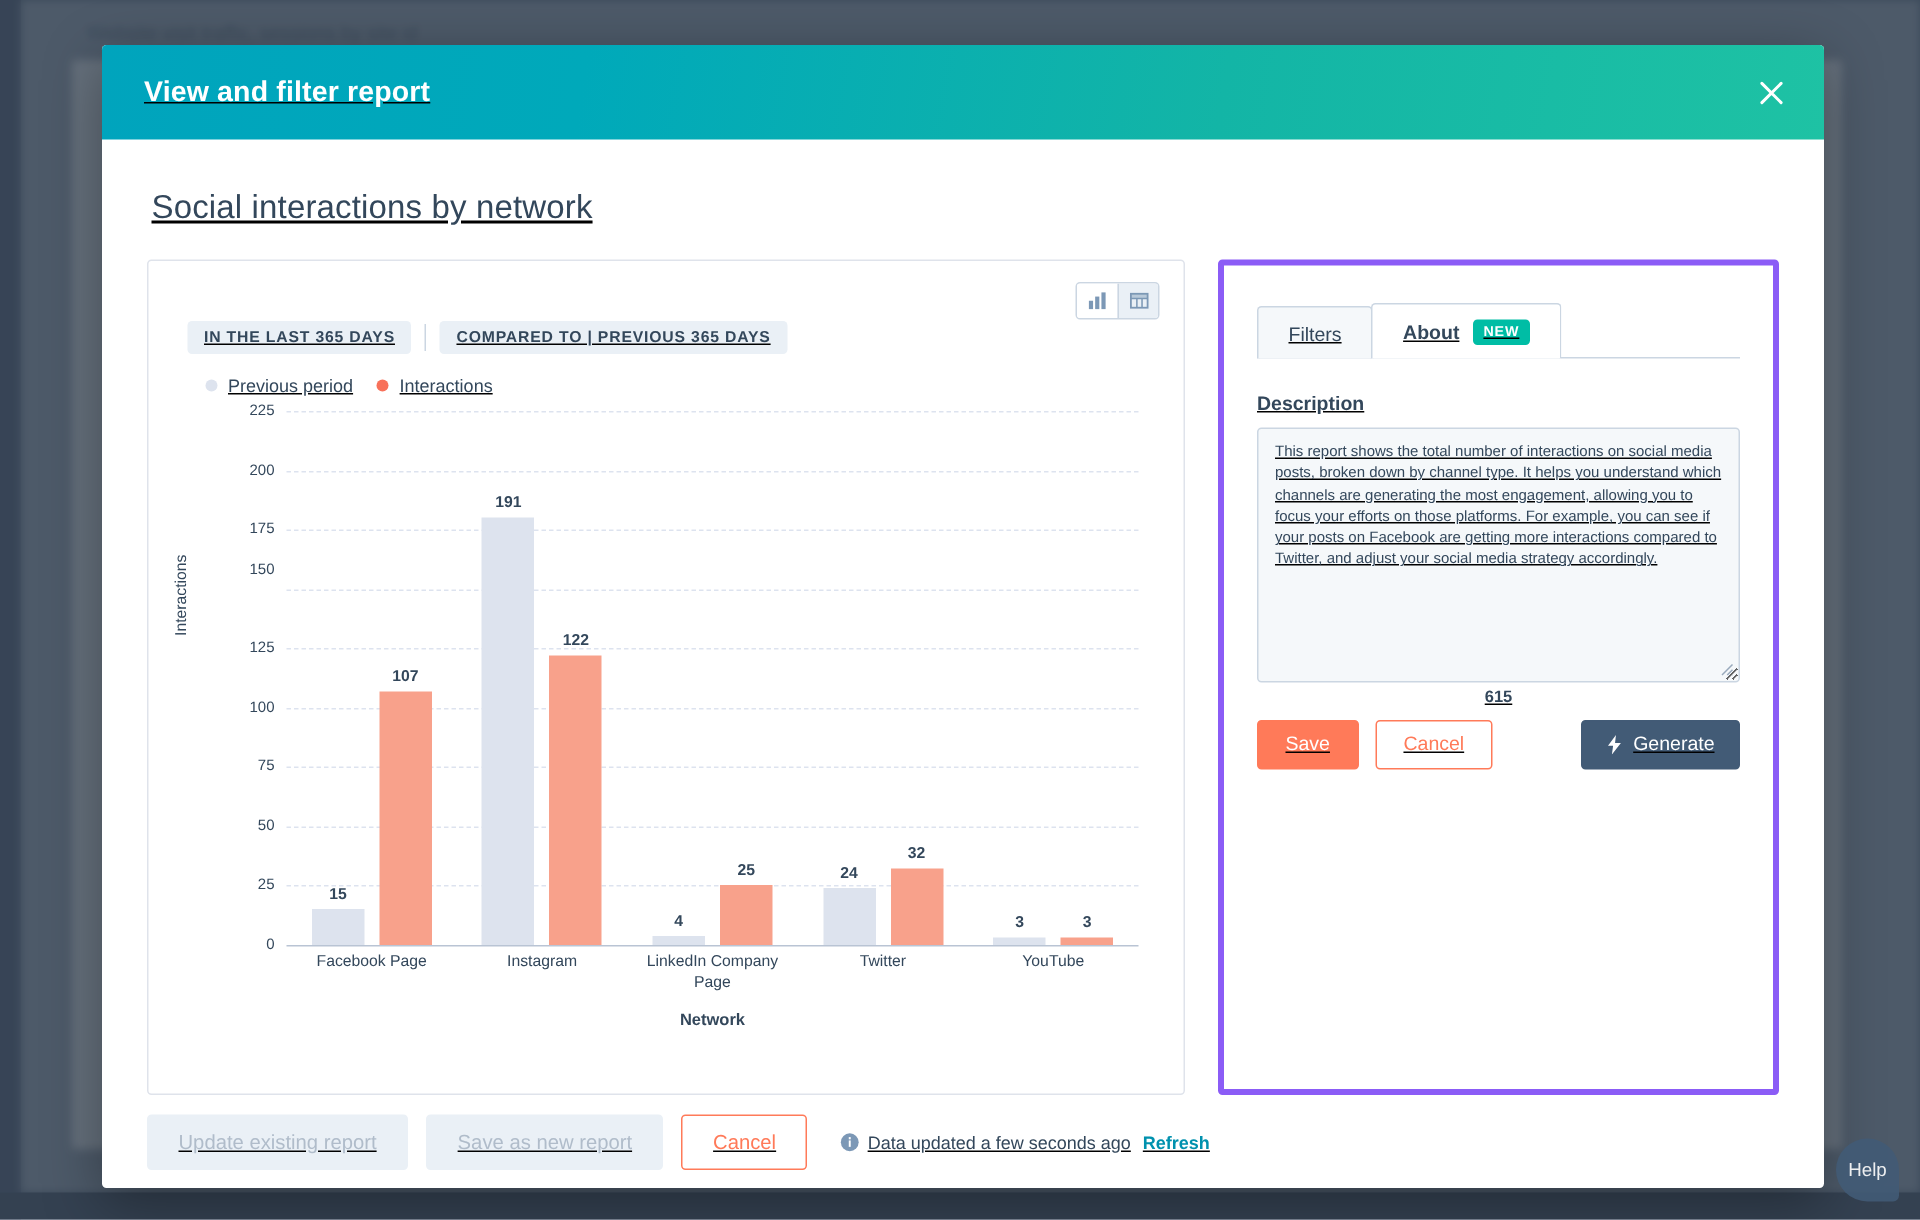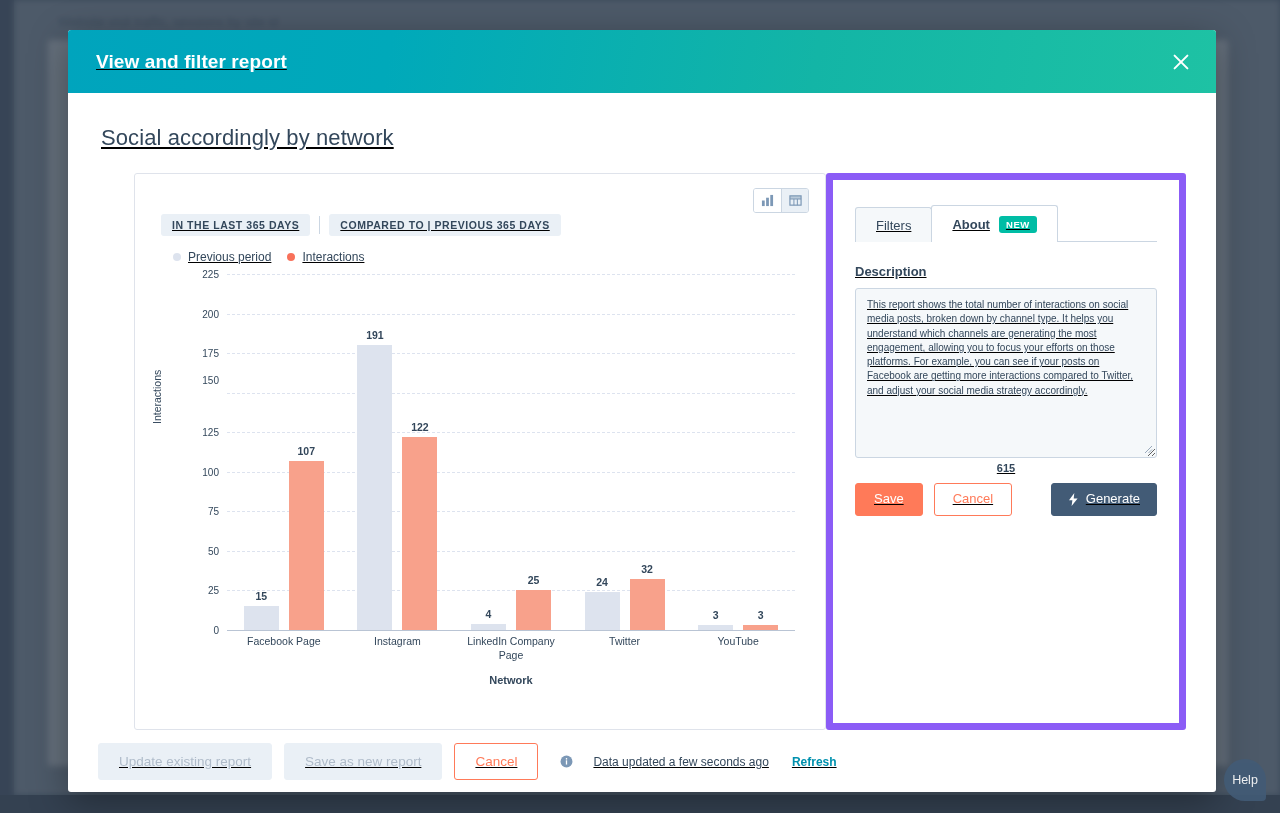--- a/index.html
+++ b/index.html
@@ -81,21 +81,21 @@
     flex: 1 1 auto;
     padding: 26px 30px 0 30px;
     display: flex; flex-direction: column;
     overflow: hidden;
   }
   .report-title {
     font-size: 22px; color: #33475b; font-weight: 400;
     margin: 6px 0 22px 3px;
     letter-spacing: .1px;
   }
-  .panels { display: flex; flex: 1 1 auto; min-height: 0; margin-left: 36px; }
+  .panels { display: flex; gap: 22px; flex: 1 1 auto; min-height: 0; }
 
   
   .chart-card {
     background: #fff;
     border: 1px solid #dfe3eb;
     border-radius: 3px;
     width: 692px; flex: 0 0 692px;
     position: relative;
     padding: 18px 20px 14px 14px;
   }
@@ -169,21 +169,21 @@
     line-height: 1.35; padding: 0 4px;
   }
   .x-title {
     position: absolute; left: 78px; right: 10px; top: 400px;
     text-align: center; font-size: 11px; font-weight: bold; color: #33475b;
   }
 
   
   .side-card {
     background: #fff;
-    border: 7px solid #8b5cf6;
+    border: 4px solid #8b5cf6;
     border-radius: 3px;
     flex: 1 1 auto;
     padding: 0;
     position: relative;
   }
   .tabs {
     display: flex; align-items: flex-end;
     border-bottom: 1px solid #cbd6e2;
     margin: 24px 22px 0 22px;
   }
@@ -251,21 +251,21 @@
 
   
   .modal-footer {
     flex: 0 0 62px; height: 62px;
     display: flex; align-items: center;
     padding: 0 30px;
     gap: 12px;
     border-top: 1px solid transparent;
   }
   .footer-note {
-    display: flex; align-items: center; gap: 20px;
+    display: flex; align-items: center; gap: 5px;
     margin-left: 10px; font-size: 12px; color: #33475b;
   }
   .refresh-link {
     color: #0091ae; font-size: 12px; font-weight: bold;
     text-decoration: none; cursor: pointer; margin-left: 3px;
   }
   .btn-footer { padding: 9px 20px; font-size: 13.5px; }
 
   
   .help-btn {
@@ -298,21 +298,21 @@
   <div class="modal-header">
     <div class="modal-title">View and filter report</div>
     <button class="close-btn" aria-label="Close">
       <svg width="18" height="18" viewBox="0 0 18 18" aria-hidden="true">
         <path d="M2.6 2.6 L15.4 15.4 M15.4 2.6 L2.6 15.4" stroke="#ffffff" stroke-width="2" stroke-linecap="round"></path>
       </svg>
     </button>
   </div>
 
   <div class="modal-body">
-    <div class="report-title">Social accordingly by network</div>
+    <div class="report-title">Social interactions by network</div>
 
     <div class="panels">
 
       <div class="chart-card">
 
         <div class="chart-toolbar">
           <button class="tb-btn active">
             <svg width="13" height="13" viewBox="0 0 14 14" aria-hidden="true">
               <rect x="1" y="7" width="3" height="6" fill="#7c98b6"></rect>
               <rect x="5.5" y="4" width="3" height="9" fill="#7c98b6"></rect>

